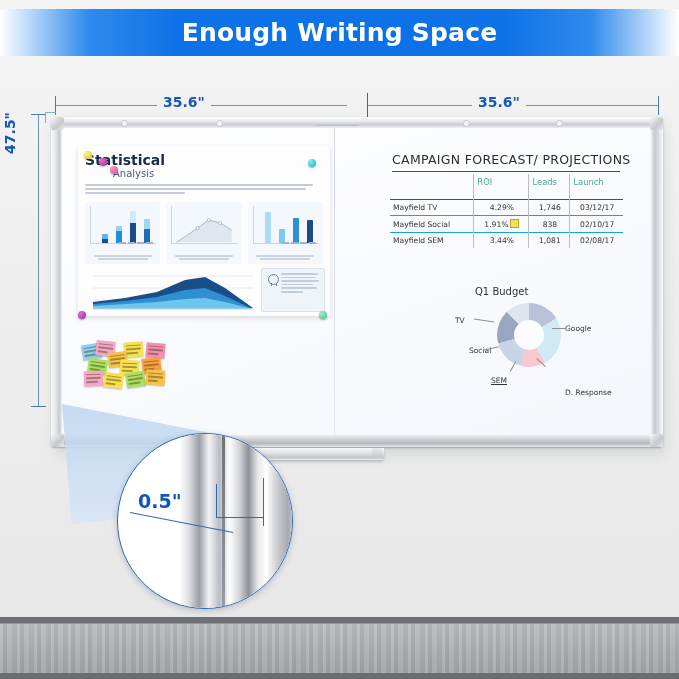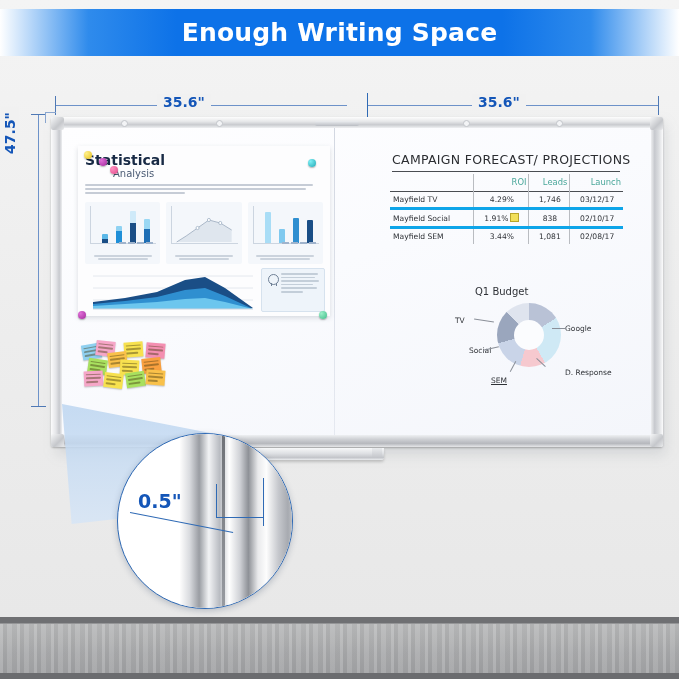--- a/index.html
+++ b/index.html
@@ -126,23 +126,23 @@
       box-shadow:0 1px 1.5px rgba(0,0,0,.3);}
 
   
   .hand{font-family:"DejaVu Sans",sans-serif;color:#2d2f33;}
   .hw-title{position:absolute;left:392px;top:152px;width:232px;font-size:12.5px;
       letter-spacing:.3px;color:#2b2d31;white-space:nowrap;}
   .hw-title-rule{position:absolute;left:392px;top:171px;width:228px;height:1.4px;background:#4a4d52;}
   .hw-table{position:absolute;left:390px;top:174px;width:233px;height:105px;}
   .hw-table table{border-collapse:collapse;width:233px;font-size:7.6px;color:#2f3237;}
   .hw-table td,.hw-table th{padding:3px 2px 3px 3px;text-align:left;font-weight:normal;}
-  .hw-table thead th{color:#4aa79a;font-size:8.4px;padding-bottom:4px;text-align:right;}
+  .hw-table thead th{color:#4aa79a;font-size:8.4px;padding-bottom:12px;}
   .hw-table thead th.first{border:0;}
-  .hw-table tbody tr td{border-top:3px solid #0ea5e9;}
+  .hw-table tbody tr td{border-top:1px solid #0ea5e9;}
   .hw-table tbody tr:first-child td{border-top:1.4px solid #4a4d52;}
   .hw-table td.c, .hw-table th.c{border-left:1px solid #b9bcc1;}
   .hw-table td.num{text-align:center;}
   .sticker{display:inline-block;width:7px;height:7px;background:#f2e05a;
       border:1px solid #b9a52c;vertical-align:-1px;margin-left:2px;}
 
   
   .donut-wrap{position:absolute;left:455px;top:288px;width:150px;height:104px;}
   .donut-title{position:absolute;left:20px;top:-2px;font-size:10px;color:#2f3237;}
   .donut{position:absolute;left:42px;top:15px;width:64px;height:64px;border-radius:50%;
@@ -451,21 +451,21 @@
     <div class="donut-title">Q1 Budget</div>
     <div class="donut"></div>
     <div class="dlabel" style="left:0px;top:28px;">TV</div>
     <div class="dlead" style="left:19px;top:32px;width:20px;transform:rotate(8deg);"></div>
     <div class="dlabel" style="left:110px;top:36px;">Google</div>
     <div class="dlead" style="left:97px;top:40px;width:14px;"></div>
     <div class="dlabel" style="left:-2px;top:58px;margin-left:16px;">Social</div>
     <div class="dlead" style="left:28px;top:60px;width:16px;transform:rotate(-12deg);"></div>
     <div class="dlabel" style="left:36px;top:88px;text-decoration:underline;">SEM</div>
     <div class="dlead" style="left:52px;top:78px;width:12px;transform:rotate(-62deg);"></div>
-    <div class="dlabel" style="left:74px;top:80px;padding-left:36px;">D. Response</div>
+    <div class="dlabel" style="left:74px;top:100px;padding-left:36px;">D. Response</div>
     <div class="dlead" style="left:80px;top:74px;width:12px;transform:rotate(42deg);"></div>
   </div>
 
   <div class="cone">
     <div class="cone-shape"></div>
   </div>
   <div class="mag">
     <div class="mag-metal"></div>
     <div class="mag-gap"></div>
     <div class="mag-lead"></div>

